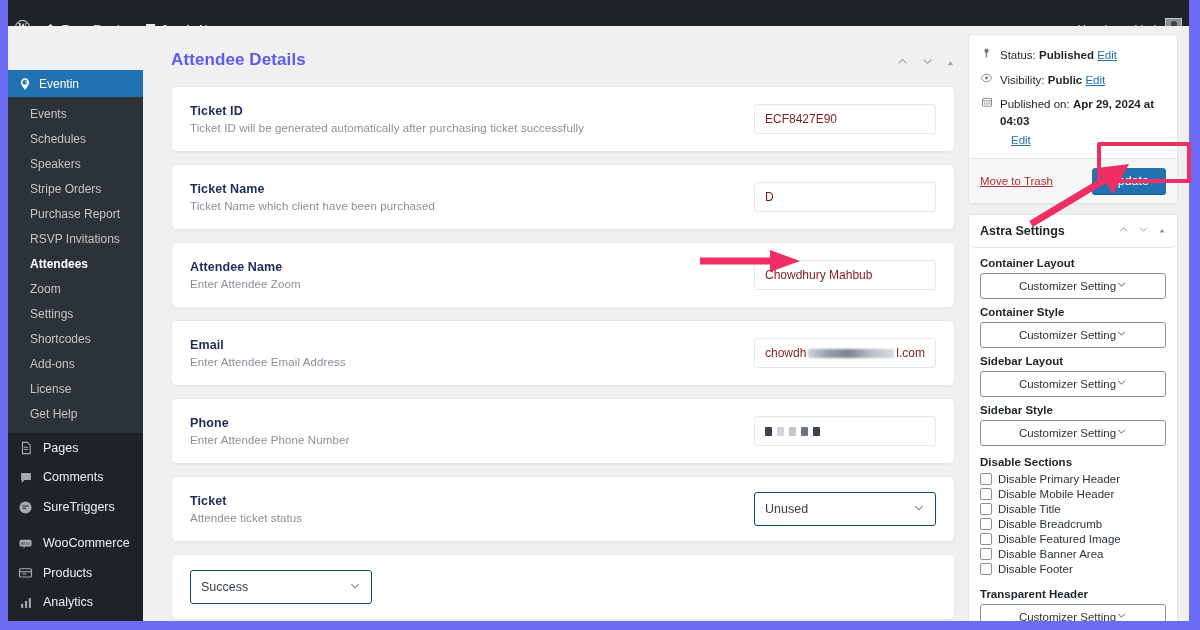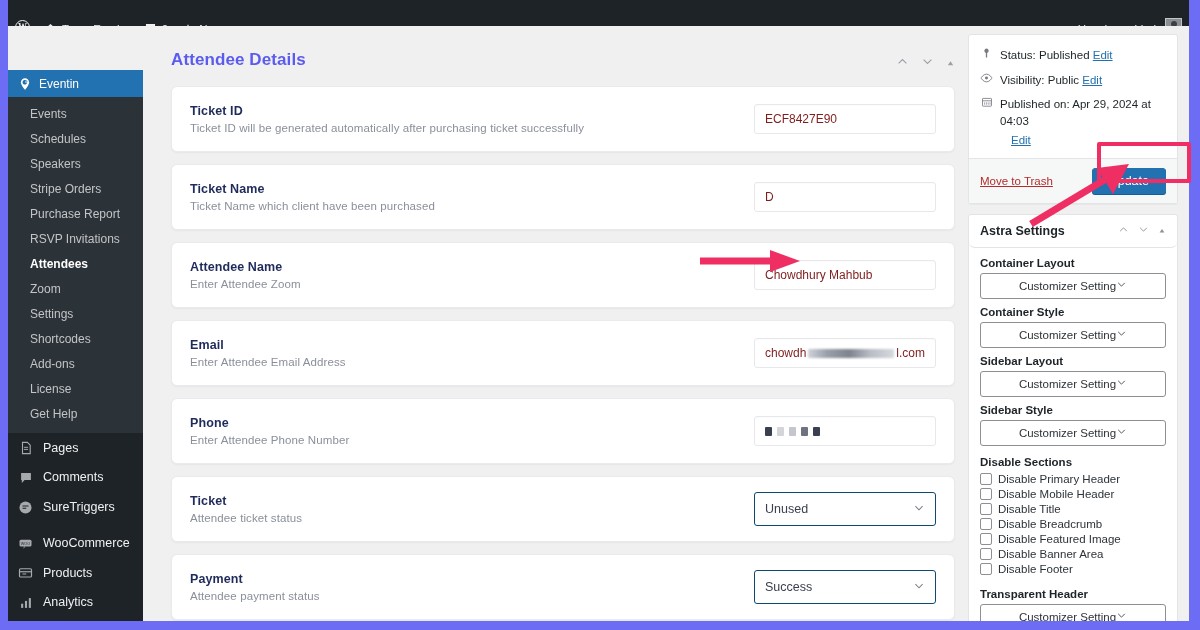--- a/index.html
+++ b/index.html
@@ -290,21 +290,21 @@
   .pub-row {
     display: flex;
     align-items: flex-start;
     gap: 7px;
     font-size: 11.5px;
     color: #1d2327;
     padding: 4px 0;
     line-height: 1.45;
   }
   .pub-ico { width: 13px; flex: none; text-align: center; color: #787c82; font-size: 12px; line-height: 1.35; }
-  .pub-row b { font-weight: normal; }
+  .pub-row b { font-weight: bold; }
   .lnk { color: #2271b1; text-decoration: underline; cursor: pointer; }
   .pub-edit-2 { padding: 0 11px 8px 31px; font-size: 11.5px; }
   .pub-foot {
     border-top: 1px solid #e3e4e6;
     background: #f6f7f7;
     padding: 9px 11px;
     display: flex;
     align-items: center;
     justify-content: space-between;
     min-height: 42px;
@@ -620,24 +620,20 @@
             <span class="chev">
               <svg width="12" height="12" viewBox="0 0 20 20">
                     <path d="M4 7l6 6 6-6" fill="none" stroke="#7d828d" stroke-width="1.8"></path>
                   </svg>
             </span>
           </div>
         </div>
       </div>
 
       <div class="card">
-        <div class="labels">
-          <div class="field-label">Payment</div>
-          <div class="field-desc">Attendee payment status</div>
-        </div>
         <div class="field-control">
           <div class="sel-input">
             <span>Success</span>
             <span class="chev">
               <svg width="12" height="12" viewBox="0 0 20 20">
                     <path d="M4 7l6 6 6-6" fill="none" stroke="#7d828d" stroke-width="1.8"></path>
                   </svg>
             </span>
           </div>
         </div>

